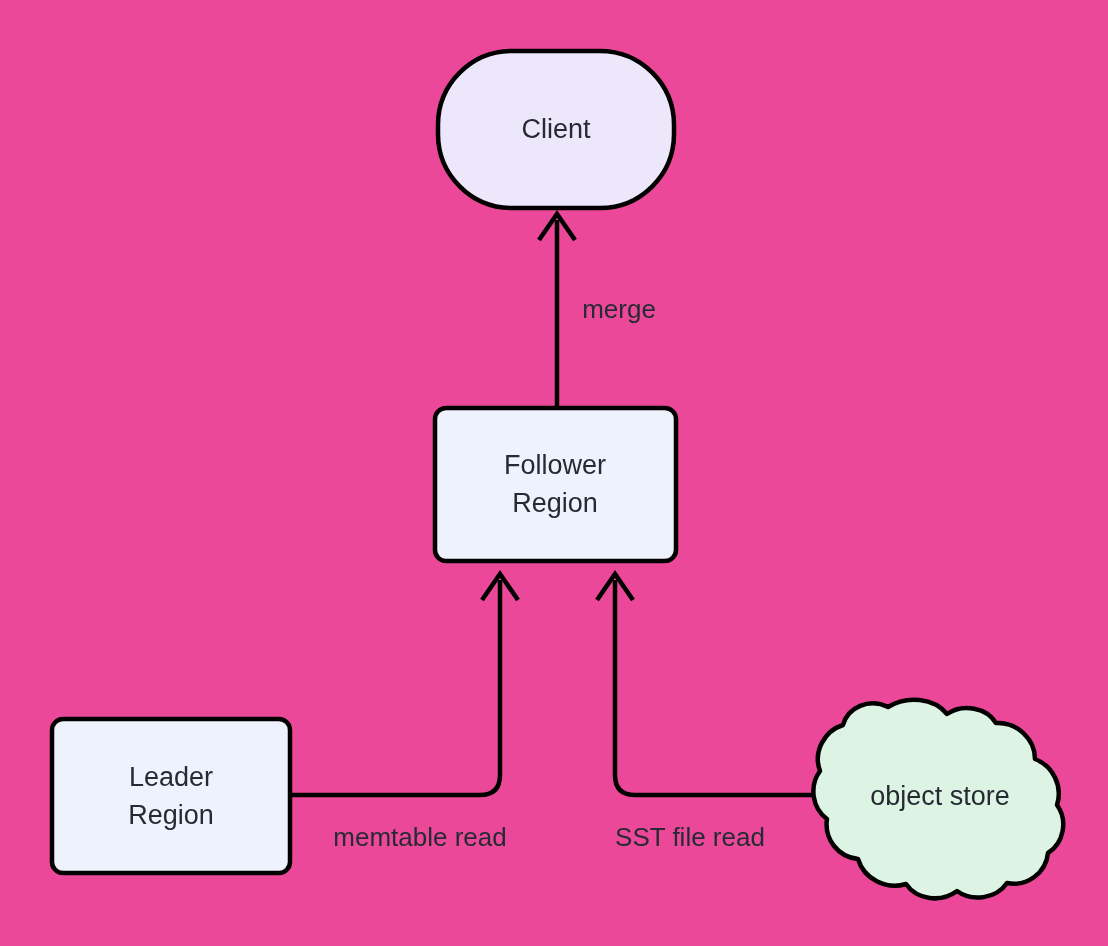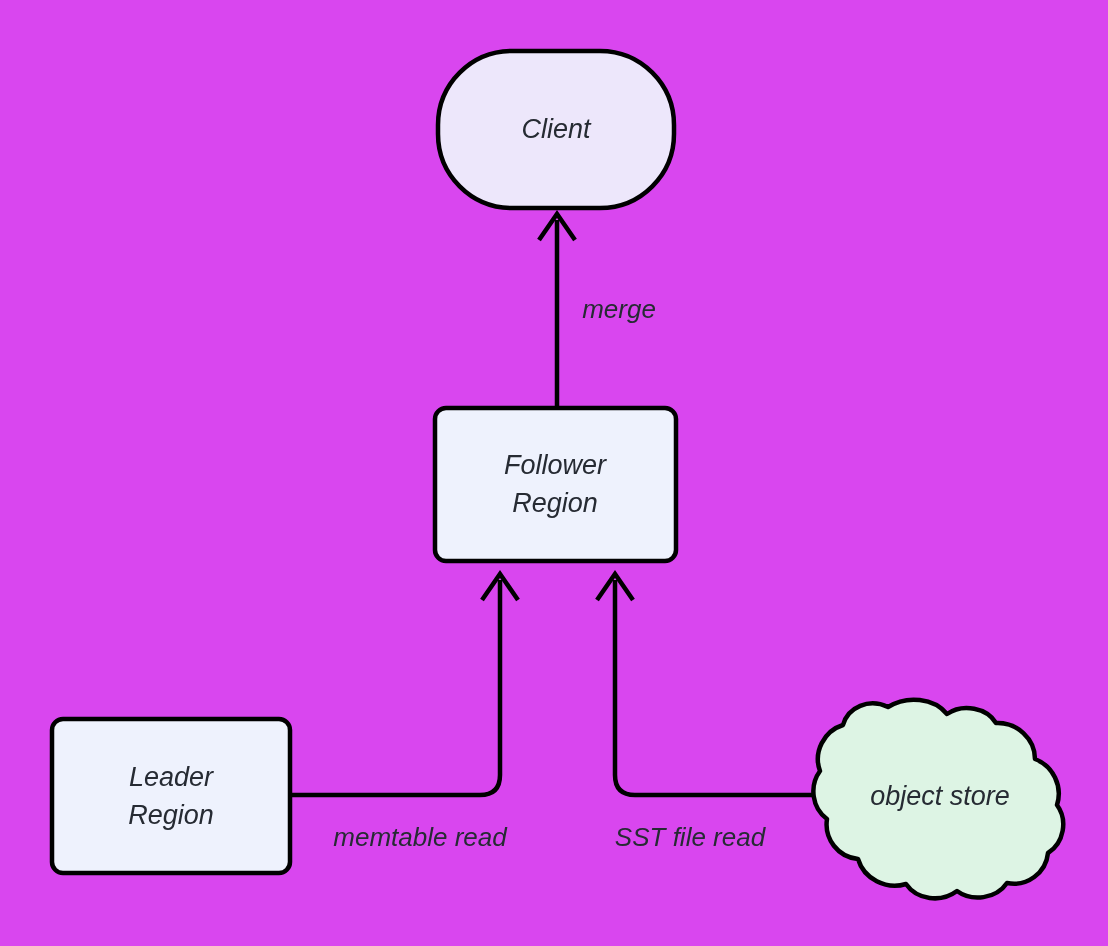--- a/index.html
+++ b/index.html
@@ -59,21 +59,21 @@
     fill: none;
     stroke: #000000;
     stroke-width: 4.5;
     stroke-linecap: butt;
     stroke-linejoin: miter;
   }
 </style>
 </head>
 <body>
 
-<div id="diagram-root" style="background: #d946ef; font-style: italic;">
+<div id="diagram-root" style="background: #ec4899;">
   <svg id="diagram-svg" viewBox="0 0 1108 946" xmlns="http://www.w3.org/2000/svg">
 
     <g>
       <path class="edge-path" d="M 557 563 L 557 220"></path>
       <path class="arrow-head" d="M 539 240 L 557 214 L 575 240"></path>
     </g>
 
     <g>
       <path class="edge-path" d="M 291 795 L 480 795 Q 500 795 500 775 L 500 580"></path>
       <path class="arrow-head" d="M 482 600 L 500 574 L 518 600"></path>

